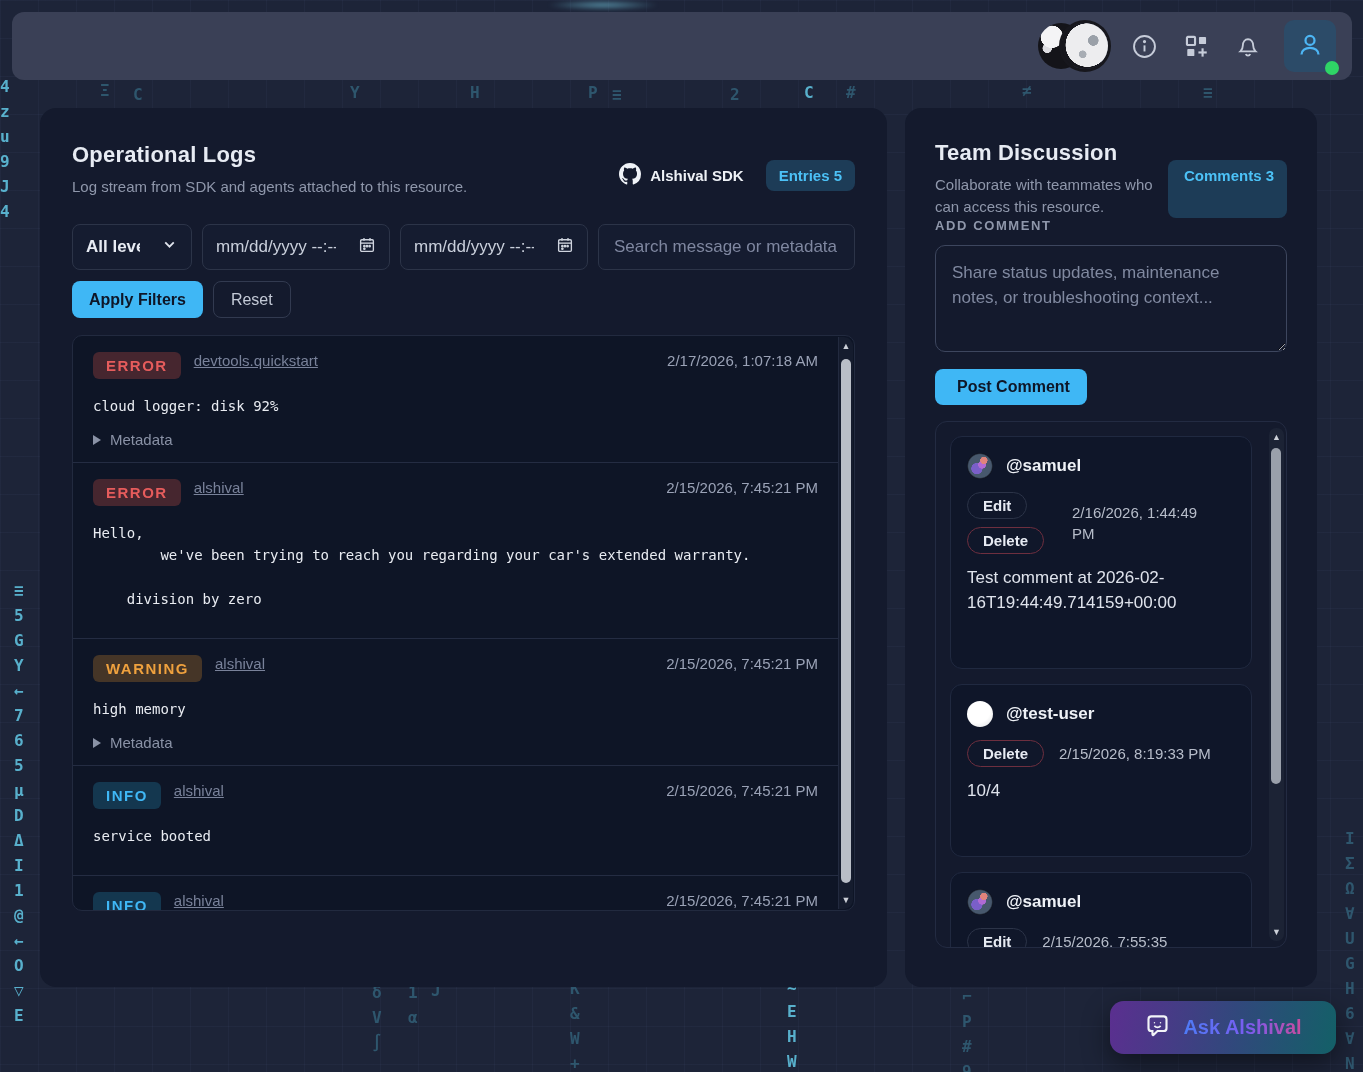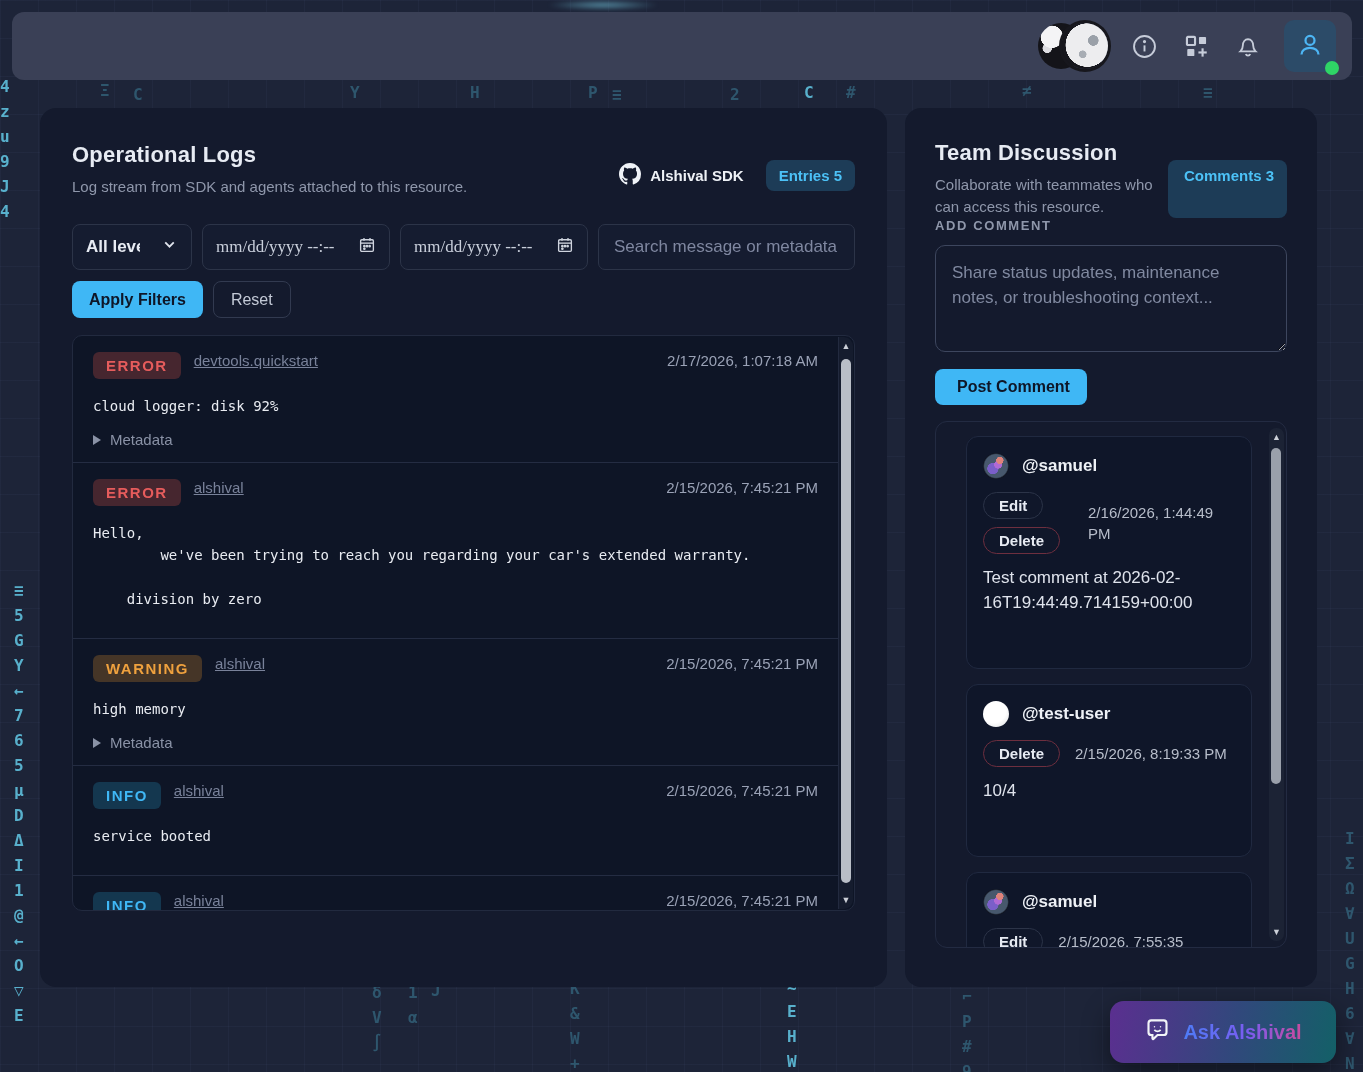--- a/index.html
+++ b/index.html
@@ -60,21 +60,21 @@
   .badge-count { background:#1d3c57; color:#4cc2f7; font-size:15px; font-weight:bold;
     padding:7px 13px; border-radius:8px; white-space:nowrap; }
 
   
   .filters { display:flex; gap:10px; margin-top:26px; }
   .fld { height:46px; background:#151c30; border:1px solid #2c3448; border-radius:8px;
     display:flex; align-items:center; padding:0 13px; color:#ccd2de; font-size:17px; }
   .level-select { width:120px; cursor:pointer; justify-content:space-between; }
   .level-select .val { font-weight:bold; color:#e7ebf3; width:54px; overflow:hidden; white-space:nowrap; }
   .date-fld { width:188px; justify-content:space-between; cursor:text; }
-  .date-fld .val { width:120px; overflow:hidden; white-space:nowrap; color:#c9cfdb;font-family:Liberation Serif, serif; }
+  .date-fld .val { width:120px; overflow:hidden; white-space:nowrap; color:#c9cfdb; }
   .search-fld { flex:1; padding:0;border-radius:7px; }
   .search-fld input { width:100%; height:100%; background:none; border:none; outline:none;
     padding:0 15px; font-size:17px; color:#c9cfdb; font-family:"Liberation Sans",sans-serif; }
   .search-fld input::placeholder { color:#7f87a0; }
 
   .actions { display:flex; gap:10px; margin-top:11px; }
   .btn-primary { background:#3fb7f5; color:#0e1627; border:none; border-radius:8px;
     font-size:16px; font-weight:bold; padding:0 17px; height:37px; cursor:pointer;
     font-family:"Liberation Sans",sans-serif; }
   .btn-ghost { background:transparent; color:#c3c9d6; border:1px solid #323a50; border-radius:8px;
@@ -115,21 +115,21 @@
   .add-label { color:#8f97ab; font-size:13px; font-weight:bold; letter-spacing:1.6px; }
   .comment-box { margin-top:12px; width:100%; height:107px; background:#141a2d;
     border:1px solid #3d465e; border-radius:10px; padding:14px 16px; color:#ccd2de;
     font-size:17px; line-height:25px; font-family:"Liberation Sans",sans-serif; resize:both; }
   .comment-box::placeholder { color:#8089a0; }
   .post-btn { margin-top:13px; height:36px;padding-left:22px; }
 
   .comments-list { position:relative; margin-top:16px; height:527px;
     border:1px solid #232b42; border-radius:12px; overflow:hidden; padding:14px 0 0 14px; }
   .comment-card { background:#0f1629; border:1px solid #202940; border-radius:12px;
-    padding:16px; margin:0 34px 15px 16px; overflow:hidden; }
+    padding:16px; margin:0 34px 15px 0; overflow:hidden; }
   .comment-card.c1 { height:233px; } .comment-card.c2 { height:173px; } .comment-card.c3 { height:130px; }
   .c-head { display:flex; align-items:center; gap:13px; margin-bottom:13px; }
   .c-avatar { width:26px; height:26px; border-radius:50%; flex:0 0 auto; }
   .c-avatar.samuel { background:
       radial-gradient(circle at 65% 28%, #e0837b 0 14%, transparent 15%),
       radial-gradient(circle at 58% 45%, #b06ad4 0 18%, transparent 20%),
       radial-gradient(circle at 38% 60%, #7a5fc9 0 24%, transparent 26%),
       radial-gradient(circle at 50% 50%, #47586d 0 62%, #10141f 70%); }
   .c-avatar.testuser { background:
       radial-gradient(circle at 40% 35%, #ffffff 0 55%, #d9dbde 100%); }
@@ -141,21 +141,21 @@
   .c-meta-stack { display:flex; }
   .c-meta-stack .btn-col { display:flex; flex-direction:column; align-items:flex-start; gap:8px; }
   .c-meta-stack .c-time { margin-left:28px; align-self:center; max-width:134px; line-height:21px; }
   .c-meta-row { display:flex; align-items:center; gap:15px; }
   .c-time { color:#b7bdca; font-size:15px; }
   .c-text { margin-top:11px; color:#dfe3ec; font-size:17px; line-height:25px; overflow-wrap:anywhere; }
   .comments-vscroll { top:6px; bottom:6px; right:2px; border-left:none; background:#1c2335; border-radius:7px; }
   .comments-vscroll .thumb { top:20px; height:336px; background:#9aa0ab; }
 
   
-  .ask-btn { position:absolute; left:1110px; top:1001px; width:226px; height:62px; border:none;
+  .ask-btn { position:absolute; left:1110px; top:1001px; width:226px; height:53px; border:none;
     border-radius:14px; cursor:pointer; display:flex; align-items:center; justify-content:center;
     gap:12px; background:linear-gradient(100deg, #5b2f90 0%, #31487c 55%, #136067 100%);
     box-shadow:0 10px 28px rgba(0,0,0,.45); }
   .ask-btn .label { font-size:20px; font-weight:bold; font-family:"Liberation Sans",sans-serif;
     background:linear-gradient(90deg, #4d7cf7 0%, #7a5cf0 55%, #c94b9e 100%);
     -webkit-background-clip:text; background-clip:text; color:transparent; }
 </style>
 </head>
 <body>
 

